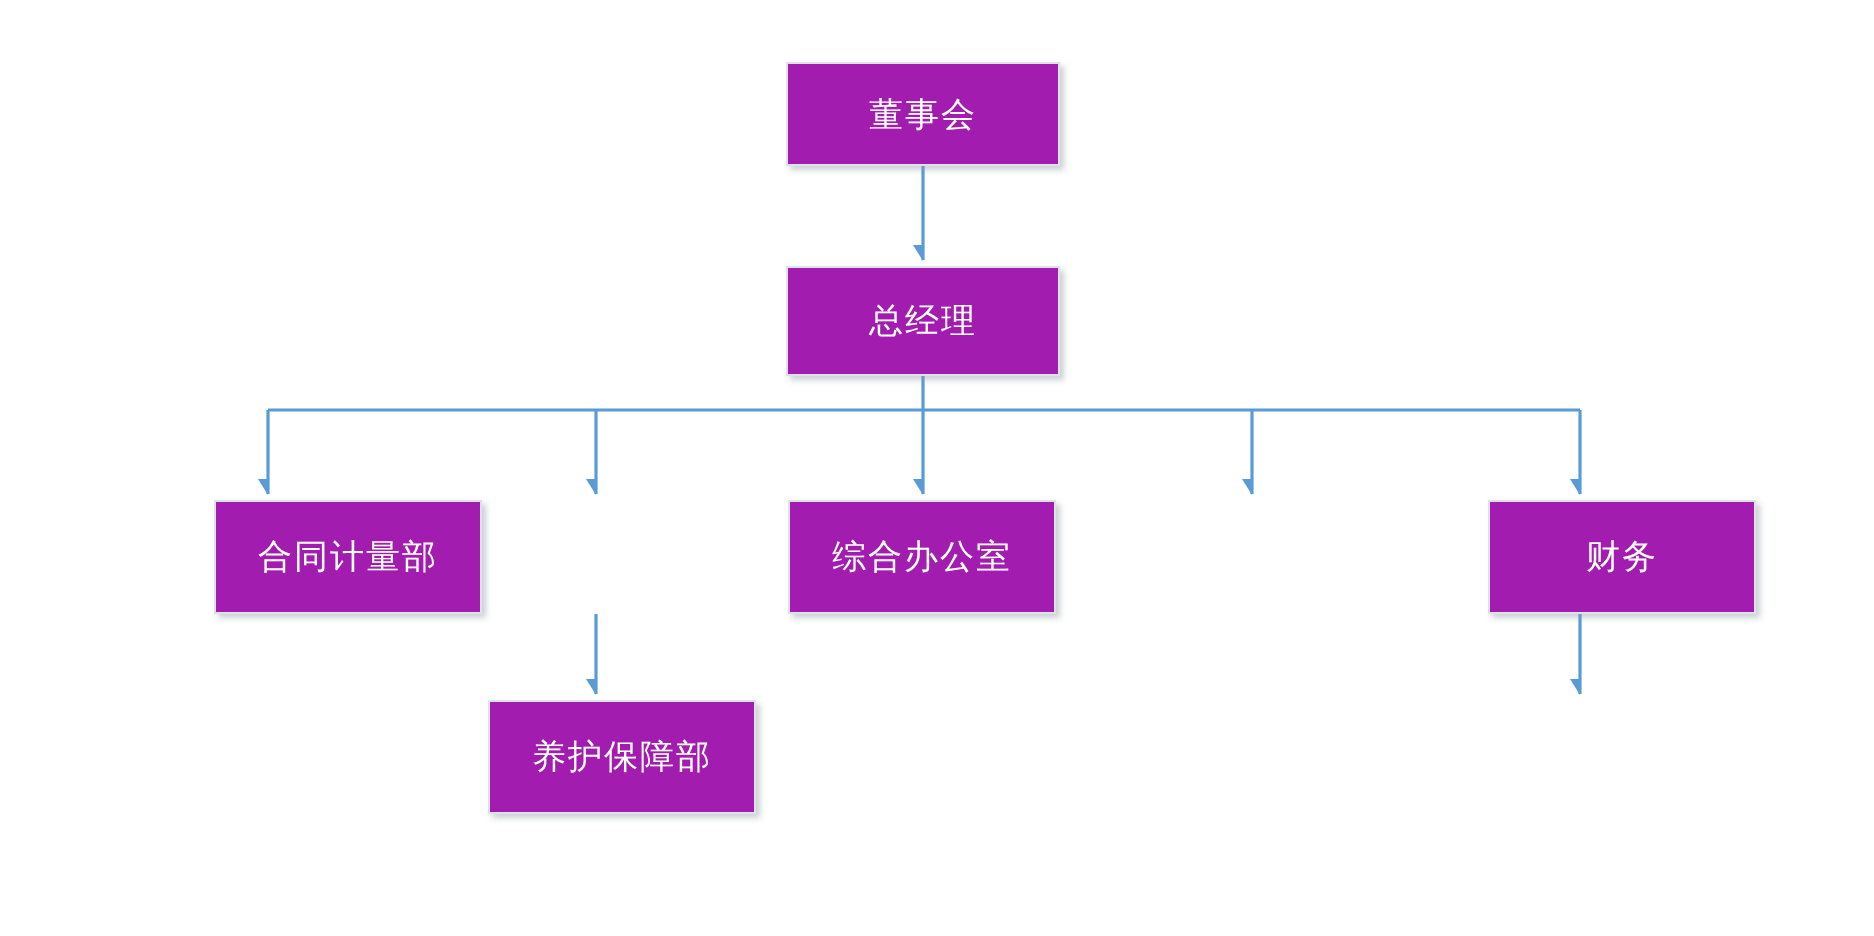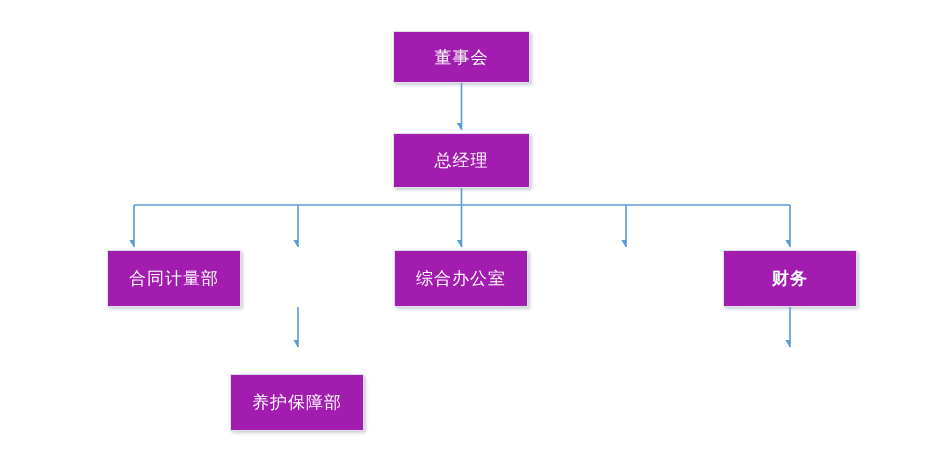--- a/index.html
+++ b/index.html
@@ -39,22 +39,22 @@
     letter-spacing: 1px;
     white-space: nowrap;
   }
   
   .n-board       { left: 393px; top: 31px;  width: 137px; height: 52px; }
   .n-gm          { left: 393px; top: 133px; width: 137px; height: 55px; }
   .n-contract    { left: 67px;  top: 250px; width: 134px; height: 57px; margin-left: 40px; }
   .n-engineering { left: 231px; top: 250px; width: 134px; height: 57px; }
   .n-office      { left: 394px; top: 250px; width: 134px; height: 57px; }
   .n-marketing   { left: 559px; top: 250px; width: 134px; height: 57px; }
-  .n-finance     { left: 723px; top: 250px; width: 134px; height: 57px; font-weight: bold; }
-  .n-maintenance { left: 230px; top: 350px; width: 134px; height: 57px; margin-top: 24px; }
+  .n-finance     { left: 744px; top: 250px; width: 134px; height: 57px; }
+  .n-maintenance { left: 244px; top: 350px; width: 134px; height: 57px; }
   .n-warehouse   { left: 723px; top: 350px; width: 134px; height: 57px; }
 </style>
 </head>
 <body>
 
 <div class="canvas">
 
   <svg class="connector-svg" viewBox="0 0 937 468" xmlns="http://www.w3.org/2000/svg">
     <defs>
       <marker id="arrow" markerUnits="userSpaceOnUse" markerWidth="12" markerHeight="12" refX="7.5" refY="0" orient="auto">

